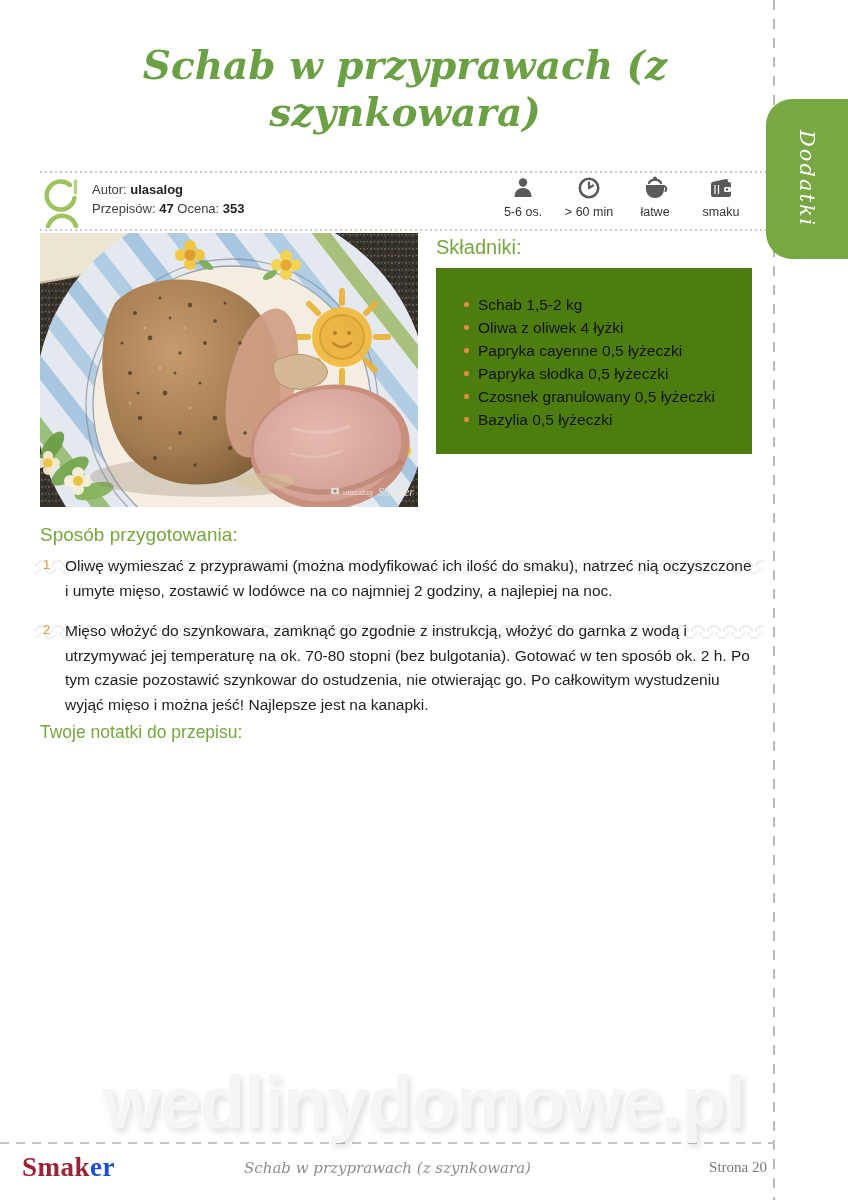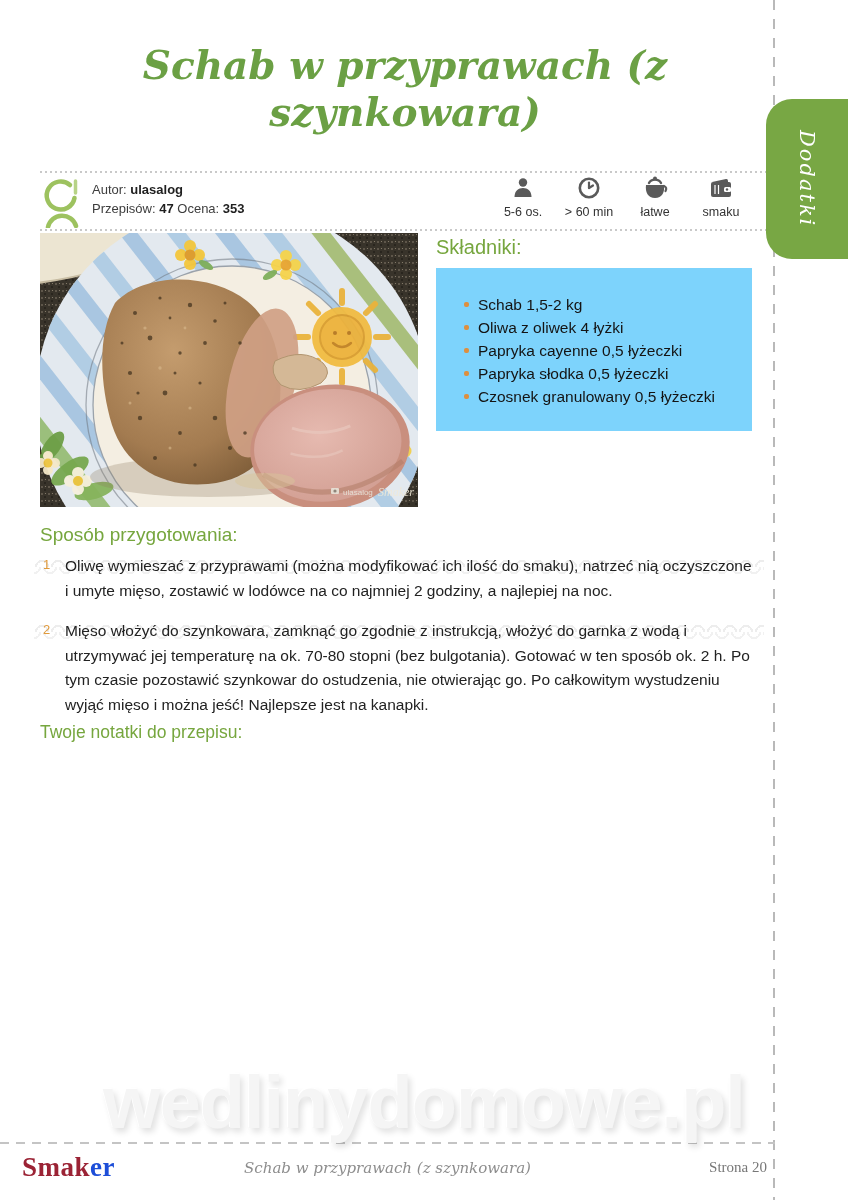--- a/index.html
+++ b/index.html
@@ -36,21 +36,21 @@
   .meta-item{display:flex;flex-direction:column;align-items:center;width:46px;}
   .meta-item svg{display:block;}
   .meta-label{margin-top:5px;font-size:12.5px;color:#333;white-space:nowrap;}
 
   
   .photo{position:absolute;left:40px;top:233px;width:378px;height:274px;}
 
   
   .ing-head{position:absolute;left:436px;top:236px;font-size:20px;color:#76a63e;}
   .ing-box{position:absolute;left:436px;top:268px;width:316px;box-sizing:border-box;
-           background:#7dd3fc;padding:25px 23px 23px 28px;}
+           background:#4d7c0f;padding:25px 23px 23px 28px;}
   .ing-box ul{list-style:none;margin:0;padding:0;}
   .ing-box li{position:relative;padding-left:14px;font-size:15.5px;line-height:23px;color:#141414;}
   .bullet{position:absolute;left:0;top:9px;width:5px;height:5px;border-radius:2px;background:#dd8f3f;}
 
   
   .prep-head{position:absolute;left:40px;top:524px;font-size:19px;color:#76a63e;}
   .steps{position:absolute;left:40px;top:554px;width:714px;list-style:none;margin:0;padding:0;}
   .step{position:relative;padding-left:25px;margin-bottom:16px;}
   .step-num{position:absolute;left:3px;top:3px;font-size:13px;color:#e09a3c;z-index:1;}
   .step-text{position:relative;margin:0;font-size:15.5px;line-height:24.5px;color:#222;z-index:1;}
@@ -323,20 +323,21 @@
   </svg>
 
   <div class="ing-head">Składniki:</div>
   <div class="ing-box">
     <ul>
       <li><span class="bullet"></span><span>Schab 1,5-2 kg</span></li>
       <li><span class="bullet"></span><span>Oliwa z oliwek 4 łyżki</span></li>
       <li><span class="bullet"></span><span>Papryka cayenne 0,5 łyżeczki</span></li>
       <li><span class="bullet"></span><span>Papryka słodka 0,5 łyżeczki</span></li>
       <li><span class="bullet"></span><span>Czosnek granulowany 0,5 łyżeczki</span></li>
+      <li><span class="bullet"></span><span>Bazylia 0,5 łyżeczki</span></li>
     </ul>
   </div>
 
   <div class="prep-head">Sposób przygotowania:</div>
   <ol class="steps">
     <li class="step">
       <span class="step-num">1</span>
       <div class="wave"></div>
       <p class="step-text">Oliwę wymieszać z przyprawami (można modyfikować ich ilość do smaku), natrzeć nią oczyszczone i umyte mięso, zostawić w lodówce na co najmniej 2 godziny, a najlepiej na noc.</p>
     </li>

